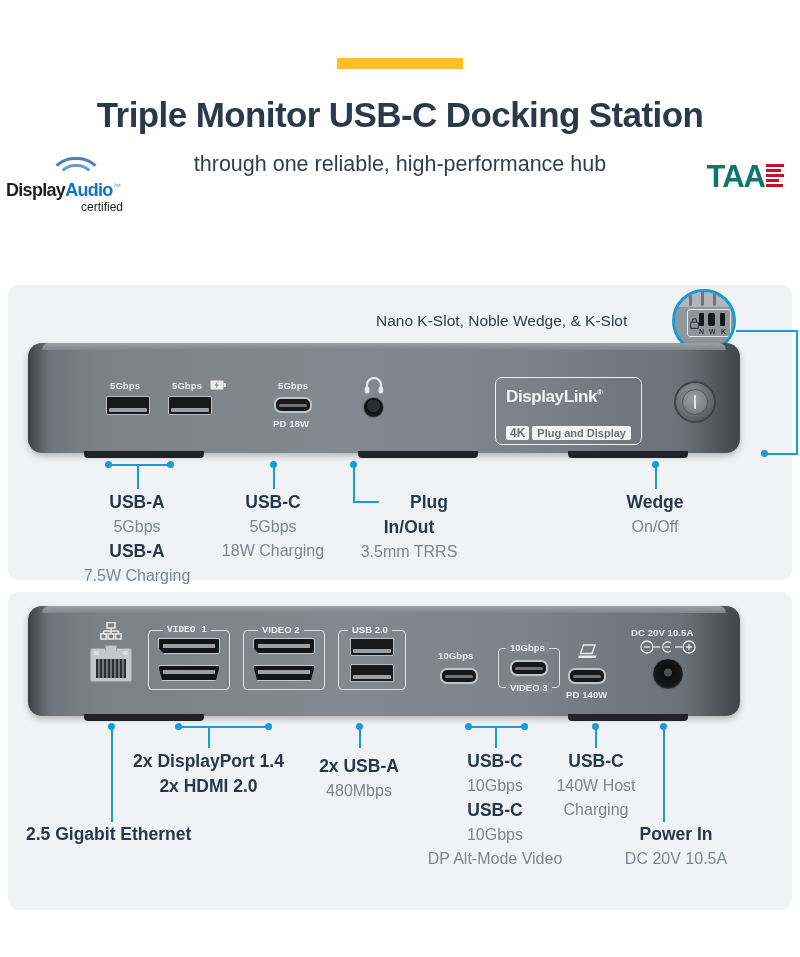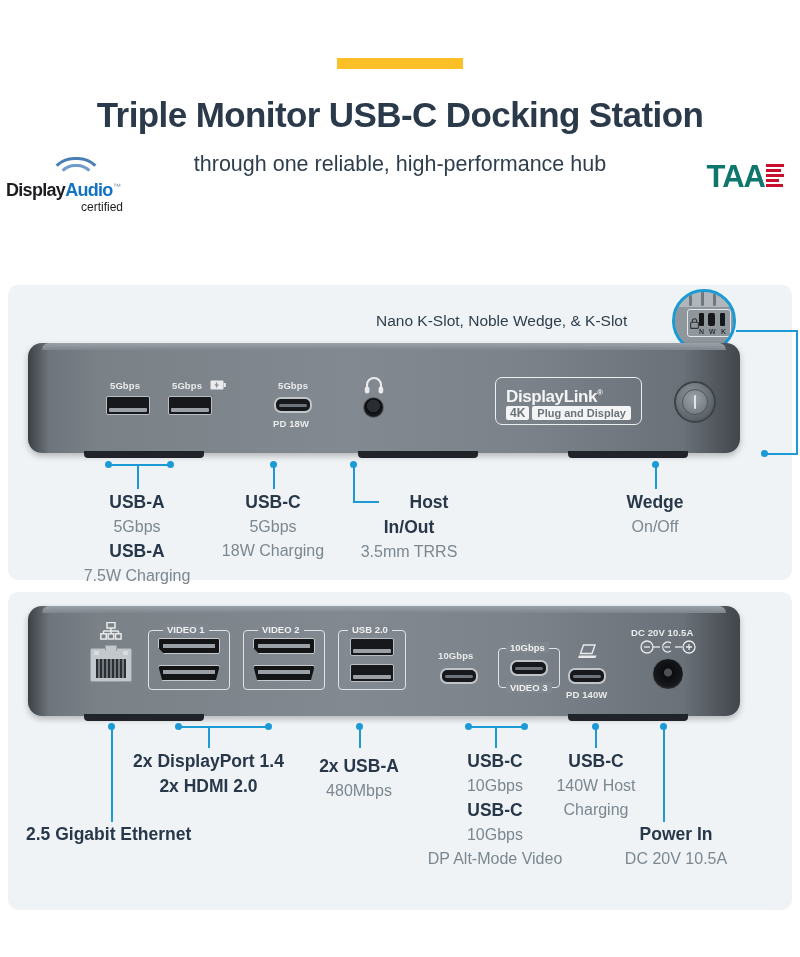--- a/index.html
+++ b/index.html
@@ -305,21 +305,21 @@
   .dl-badge .big {
     color: #f2f4f5;
     font-size: 17px;
     font-weight: bold;
     letter-spacing: -0.4px;
     line-height: 19px;
   }
   .dl-badge .big sup { font-size: 8px; }
   .dl-badge .row2 {
     display: flex; align-items: flex-end;
-    margin-top: 0;
+    margin-top: 20px;
   }
   .dl-badge .k4 {
     background: #f2f4f5;
     color: #6b7278;
     font-size: 12px;
     font-weight: bold;
     padding: 0 4px;
     border-radius: 2px;
     line-height: 14px;
   }
@@ -534,21 +534,21 @@
     <div class="sub">7.5W Charging</div>
   </div>
 
   <div class="callout" style="left:195px; top:205px; width:140px;">
     <div class="ttl">USB-C</div>
     <div class="sub">5Gbps</div>
     <div class="sub">18W Charging</div>
   </div>
 
   <div class="callout" style="left:331px; top:205px; width:140px;">
-    <div class="ttl" style="margin-left:40px">Host</div>
+    <div class="ttl" style="margin-left:40px">Plug</div>
     <div class="ttl">In/Out</div>
     <div class="sub">3.5mm TRRS</div>
   </div>
 
   <div class="callout" style="left:577px; top:205px; width:140px;">
     <div class="ttl">Wedge</div>
     <div class="sub">On/Off</div>
   </div>
 </div>
 
@@ -567,21 +567,21 @@
       <rect x="15.6" y="11.8" width="5.5" height="5.2" fill="none" stroke="#e9ebec" stroke-width="1.5"></rect>
     </svg>
     <div class="rj45" style="left:62px; top:42px; width:42px; height:34px;">
       <div class="notch"></div>
       <div class="led" style="left:3px;"></div>
       <div class="led" style="right:3px;"></div>
       <div class="pins"></div>
     </div>
 
     <div class="grp" style="left:120px; top:24px; width:82px; height:60px;"></div>
-    <div class="grp-label" style="left:135px; top:18px;">VIDEO 1</div>
+    <div class="grp-label" style="left:135px; top:18px;font-family:Liberation Mono, monospace;">VIDEO 1</div>
     <div class="dp-port" style="left:130px; top:32px; width:62px; height:16px;"></div>
     <div class="hdmi-port" style="left:130px; top:59px; width:62px; height:16px;"></div>
 
     <div class="grp" style="left:215px; top:24px; width:82px; height:60px;"></div>
     <div class="grp-label" style="left:230px; top:18px;">VIDEO 2</div>
     <div class="dp-port" style="left:225px; top:32px; width:62px; height:16px;"></div>
     <div class="hdmi-port" style="left:225px; top:59px; width:62px; height:16px;"></div>
 
     <div class="grp" style="left:310px; top:24px; width:68px; height:60px;"></div>
     <div class="grp-label" style="left:320px; top:18px;">USB 2.0</div>

